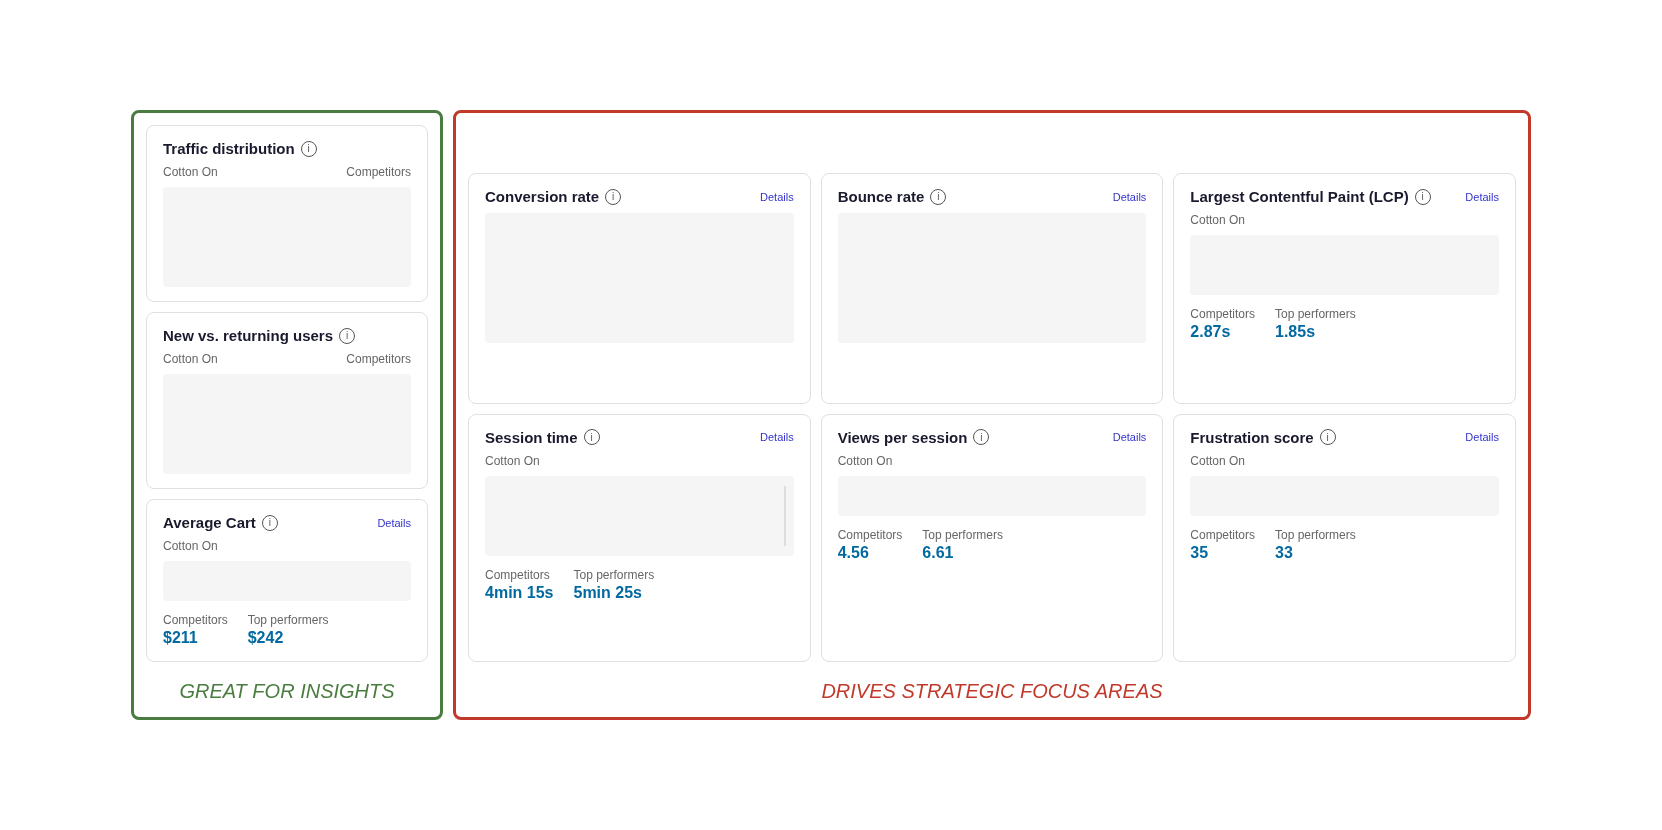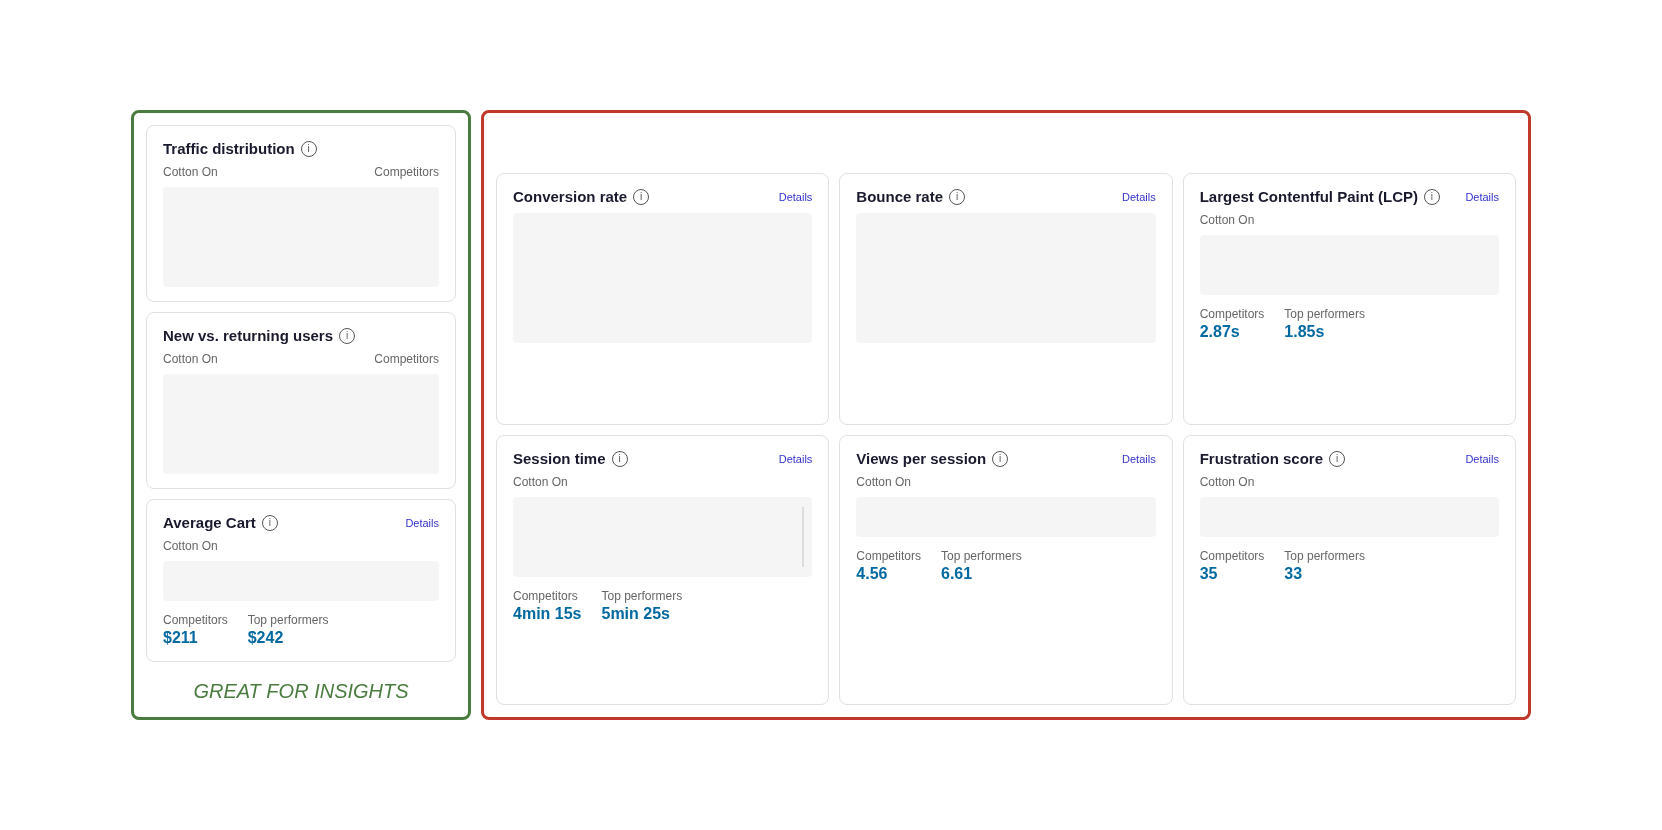--- a/index.html
+++ b/index.html
@@ -20,21 +20,21 @@
       gap: 0;
     }
 
     .green-section {
       border: 3px solid #4a7c3f;
       border-radius: 8px;
       padding: 12px;
       display: flex;
       flex-direction: column;
       gap: 10px;
-      width: 340px;
+      width: 312px;
       flex-shrink: 0;
       position: relative;
     }
 
     .red-section {
       border: 3px solid #c0392b;
       border-radius: 8px;
       padding: 12px;
       display: flex;
       flex-direction: column;
@@ -386,15 +386,16 @@
             <span class="metric-value">35</span>
           </div>
           <div class="metric-group">
             <span class="metric-label">Top performers</span>
             <span class="metric-value">33</span>
           </div>
         </div>
       </div>
 
     </div>
+    <div class="section-label">DRIVES STRATEGIC FOCUS AREAS</div>
   </div>
 
 </div>
 
 </body></html>

